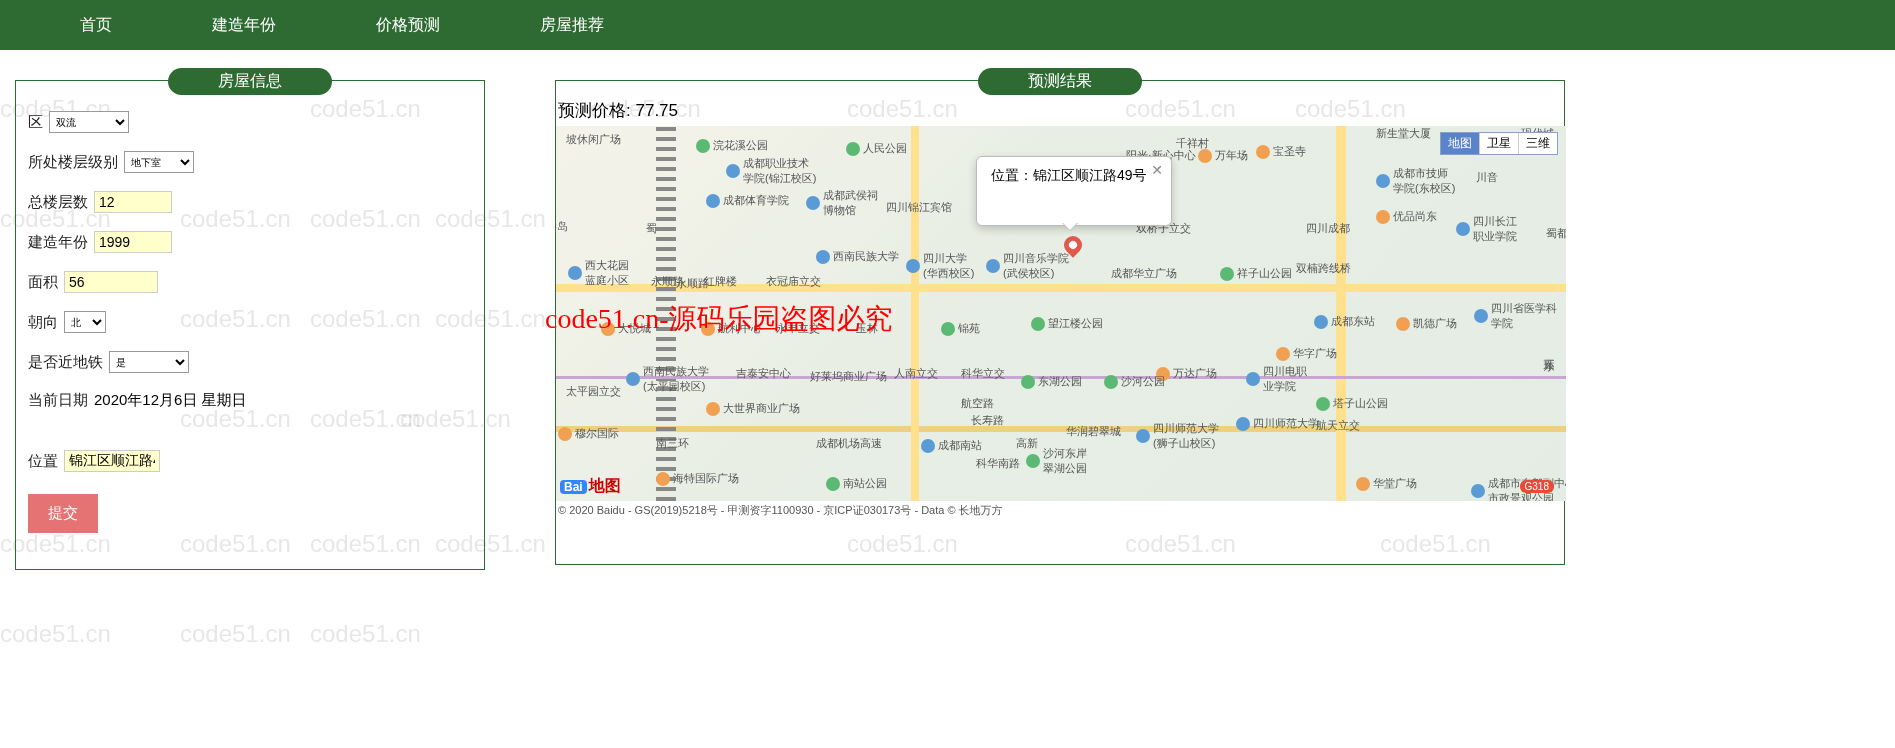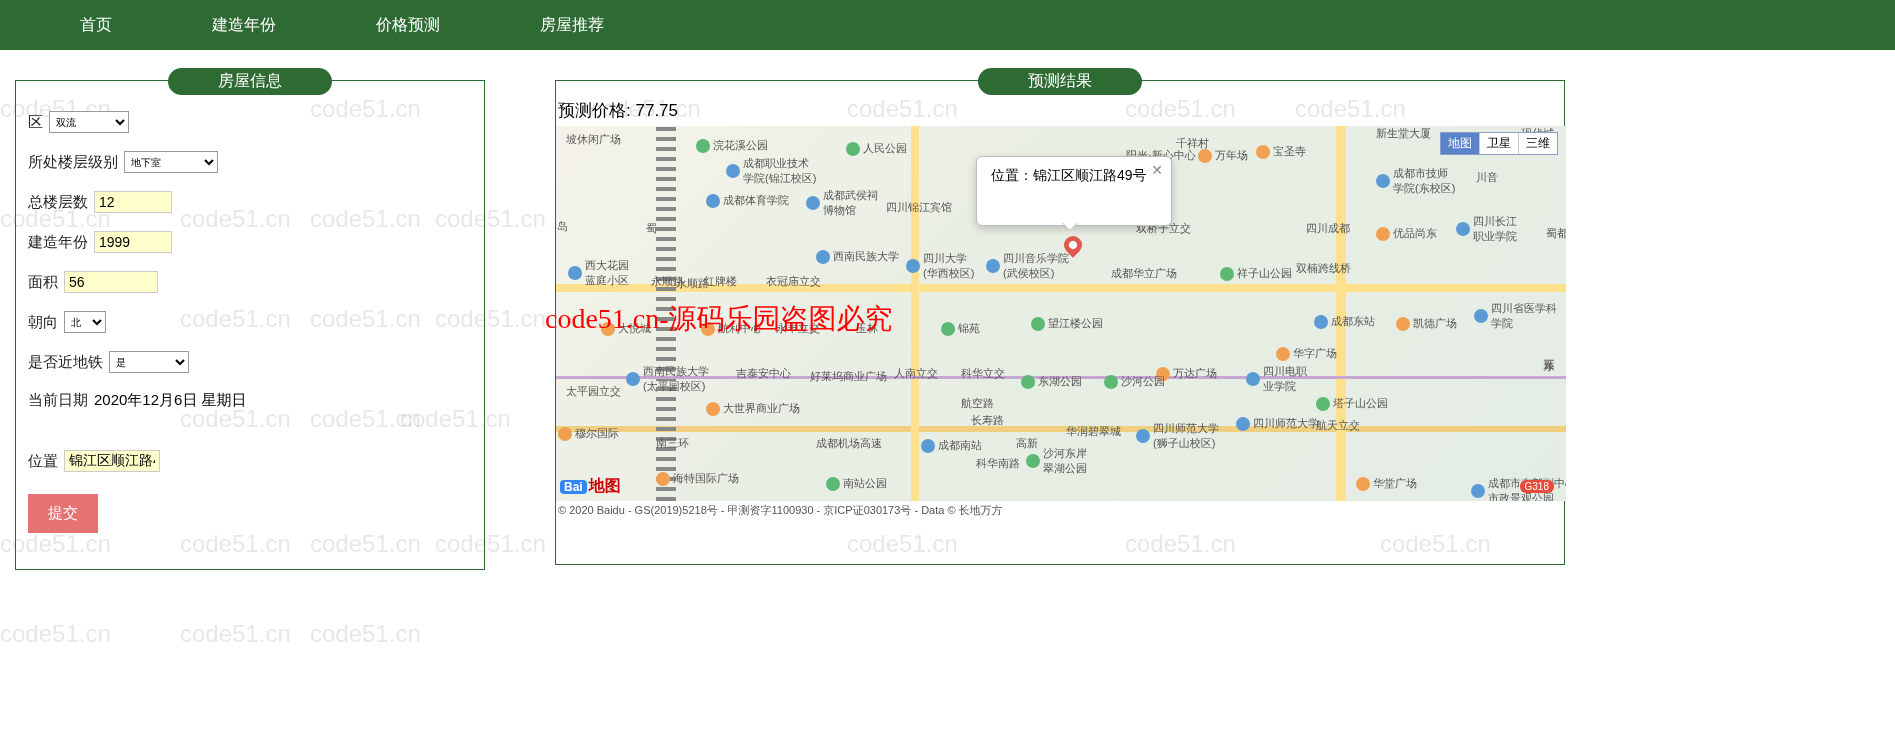--- a/index.html
+++ b/index.html
@@ -9,21 +9,21 @@
 .navbar { background: #2e6b33; height: 50px; display: flex; align-items: center; padding-left: 30px; position: relative; z-index: 5; }
 .navbar a { color: #fff; text-decoration: none; font-size: 16px; padding: 14px 50px; }
 .content { display: flex; gap: 70px; padding: 30px 15px 0 15px; position: relative; z-index: 5; }
 .panel-wrap { position: relative; }
 .panel { border: 1px solid #2e6b33; padding: 30px 12px 12px 12px; background: transparent; }
 .panel-left { width: 470px; min-height: 490px; }
 .panel-tag { position: absolute; top: -12px; left: 50%; transform: translateX(-50%); background: #2e6b33; color: #fff; padding: 3px 50px; font-size: 16px; border-radius: 14px; z-index: 6; }
 .form-row { display: flex; align-items: center; margin-bottom: 18px; font-size: 15px; }
 .form-row label { color: #222; margin-right: 6px; }
 .form-row select { border: 1px solid #999; background:#fff; font-size: 10px; height: 22px; padding: 0 2px;}
-.sel-district{width:80px}.sel-floor{width:94px}.sel-dir{width:42px}.sel-subway{width:80px}
+.sel-district{width:80px}.sel-floor{width:70px}.sel-dir{width:42px}.sel-subway{width:80px}
 .form-row input[type=text] { background: #ffffcc; border: 1px solid #ccc; height: 22px; font-size: 14px; padding: 0 4px; }
 .inp-floors{width:78px}.inp-year{width:78px}.inp-area{width:94px}.inp-loc{width:96px}
 .submit-btn { background: #e57373; color: #fff; border: none; padding: 10px 20px; font-size: 15px; cursor: pointer; margin-top: 4px; }
 .panel-right { width: 1010px; height: 485px; padding: 18px 0 0 0; }
 .pred-line { font-weight: normal; font-size: 17px; padding: 0 0 2px 2px; }
 .map-box { width: 1010px; height: 375px; margin-top: 2px; position: relative; background: linear-gradient(135deg,#f5f3e9 0%,#e8eee4 40%,#e4ede4 100%); overflow: hidden; }
 .map-btns { position: absolute; top: 6px; right: 8px; display: flex; background:#fff; border:1px solid #8aa0c8; z-index: 20;}
 .map-btns div { font-size: 12px; padding: 2px 7px; cursor: pointer; border-left:1px solid #ccc;}
 .map-btns div:first-child{background:#5b83c9;color:#fff;border-left:none}
 .info-window { position: absolute; top: 30px; left: 420px; width: 196px; height: 70px; background: #fff; border: 1px solid #bbb; border-radius: 6px; box-shadow: 0 3px 8px rgba(0,0,0,.2); padding: 10px 14px; font-size: 14px; z-index: 15; }
@@ -205,21 +205,21 @@
           </div>
         <div class="poi" style="top:95px;left:90px">
             <span>蜀</span>
           </div>
         <div class="poi" style="top:95px;left:580px">
             <span>双桥子立交</span>
           </div>
         <div class="poi" style="top:95px;left:750px">
             <span>四川成都</span>
           </div>
-        <div class="poi" style="top:100px;left:820px">
+        <div class="poi" style="top:83px;left:820px">
             <i class="o"></i>
             <span>优品尚东</span>
           </div>
         <div class="poi" style="top:88px;left:900px">
             <i class="b"></i>
             <span style="white-space:pre">四川长江
 职业学院</span>
           </div>
         <div class="poi" style="top:100px;left:990px">
             <span>蜀都大道</span>

